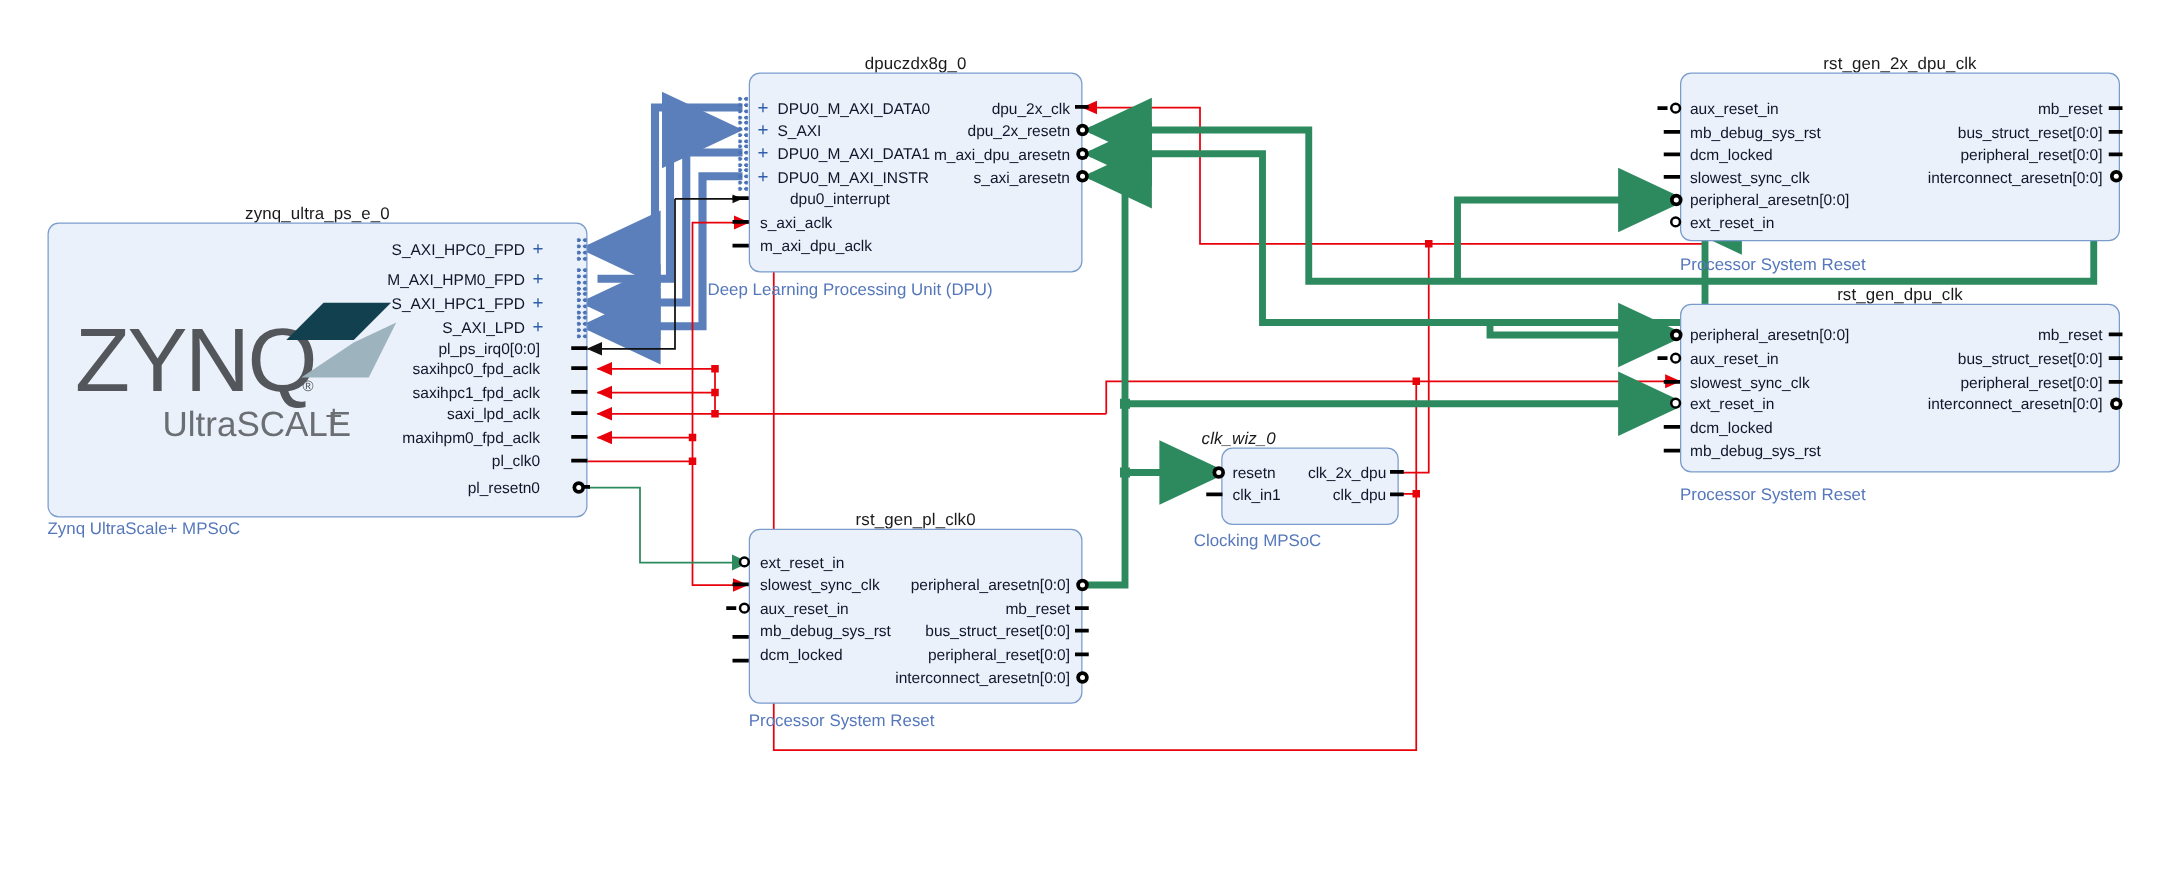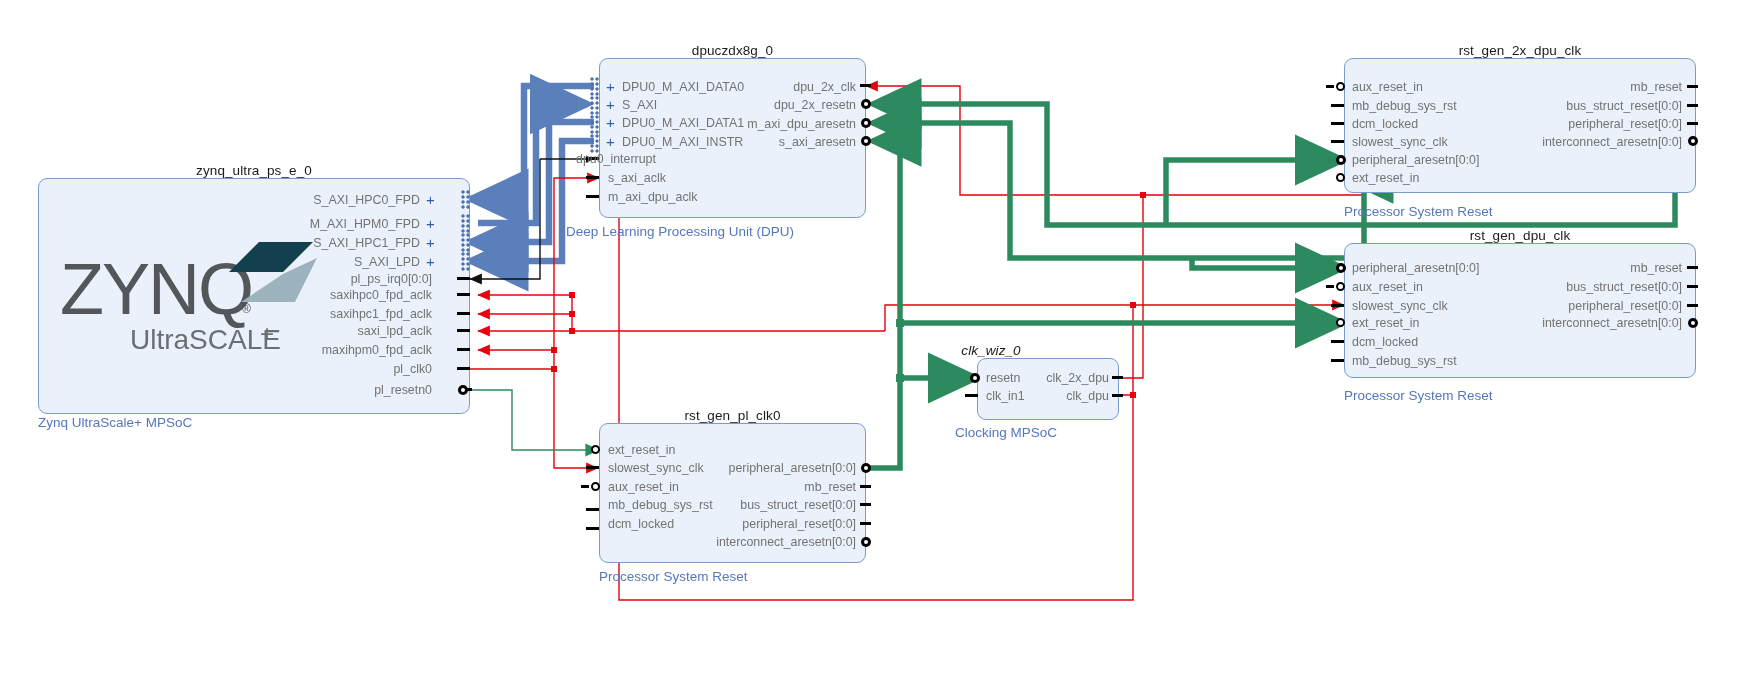--- a/index.html
+++ b/index.html
@@ -29,21 +29,21 @@
   .blk-caption{
     position:absolute;
     color:#5577bb;
     font-size:13.5px;
     white-space:nowrap;
     text-align:left;
   }
   .pin{
     position:absolute;
     font-size:12.4px;
-    color:#737373;
+    color:#0f172a;
     white-space:nowrap;
     line-height:12px;
   }
   .pin.left{text-align:left;}
   .pin.right{text-align:right;}
   .plus{
     position:absolute;color:#2f5fa8;font-size:15px;line-height:12px;
   }
 
   
@@ -237,21 +237,21 @@
 
 <div class="busconn" style="left:590px;top:115px;height:19px;"></div>
 <div class="plus" style="left:606px;top:117px;">+</div>
 <div class="pin left" style="left:622px;top:117px;">DPU0_M_AXI_DATA1</div>
 
 <div class="busconn" style="left:590px;top:134px;height:19px;"></div>
 <div class="plus" style="left:606px;top:136px;">+</div>
 <div class="pin left" style="left:622px;top:136px;">DPU0_M_AXI_INSTR</div>
 
 <div class="stub" style="left:586px;top:157px;"></div>
-<div class="pin left" style="left:576px;top:153px;">dpu0_interrupt</div>
+<div class="pin left" style="left:632px;top:153px;">dpu0_interrupt</div>
 
 <div class="stub" style="left:586px;top:176px;"></div>
 <div class="pin left" style="left:608px;top:172px;">s_axi_aclk</div>
 
 <div class="stub" style="left:586px;top:195px;"></div>
 <div class="pin left" style="left:608px;top:191px;">m_axi_dpu_aclk</div>
 
 <div class="pin right" style="left:690px;top:81px;width:166px;">dpu_2x_clk</div>
 <div class="stub" style="left:860px;top:84px;width:11px;"></div>
 

